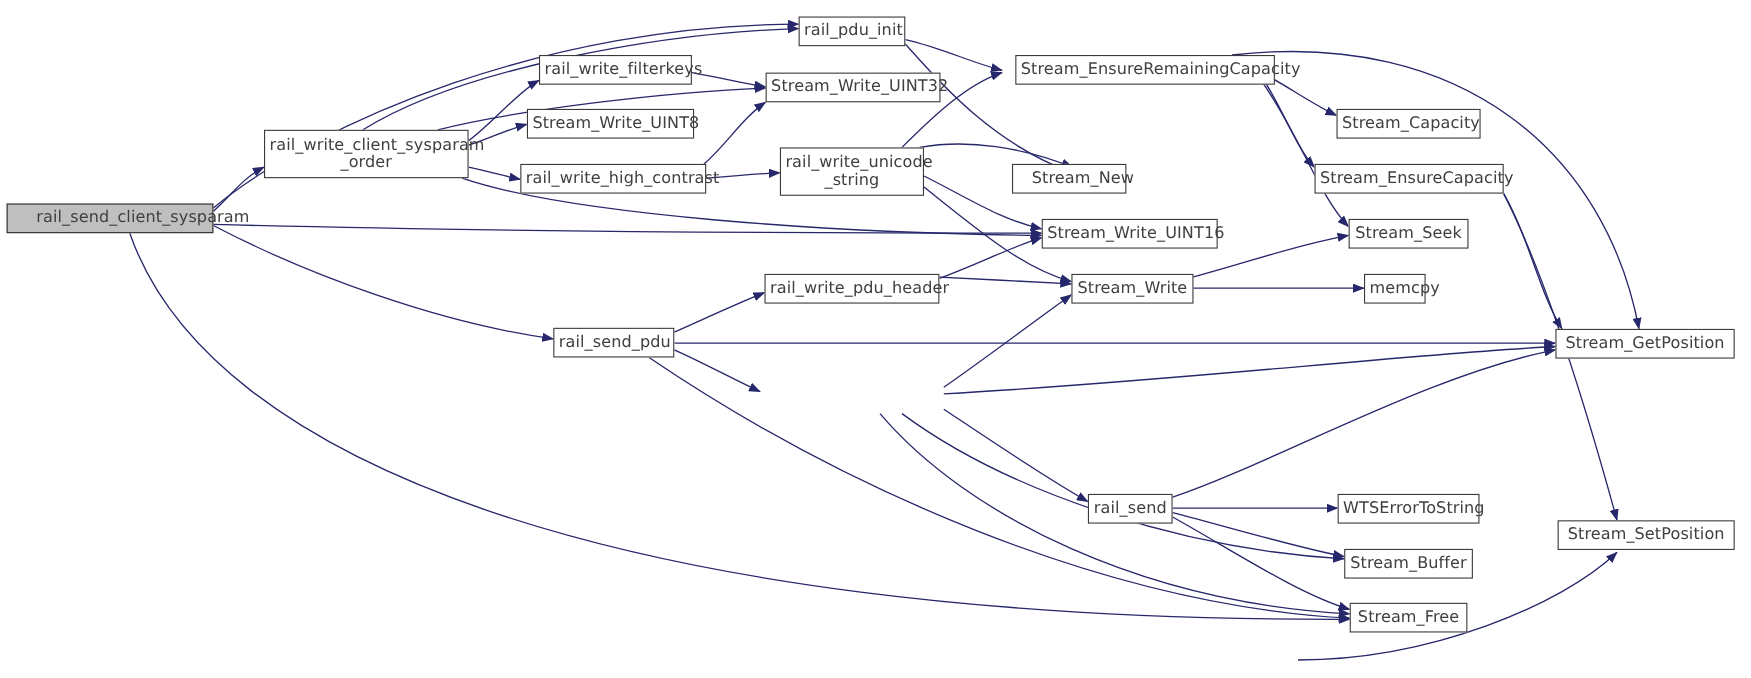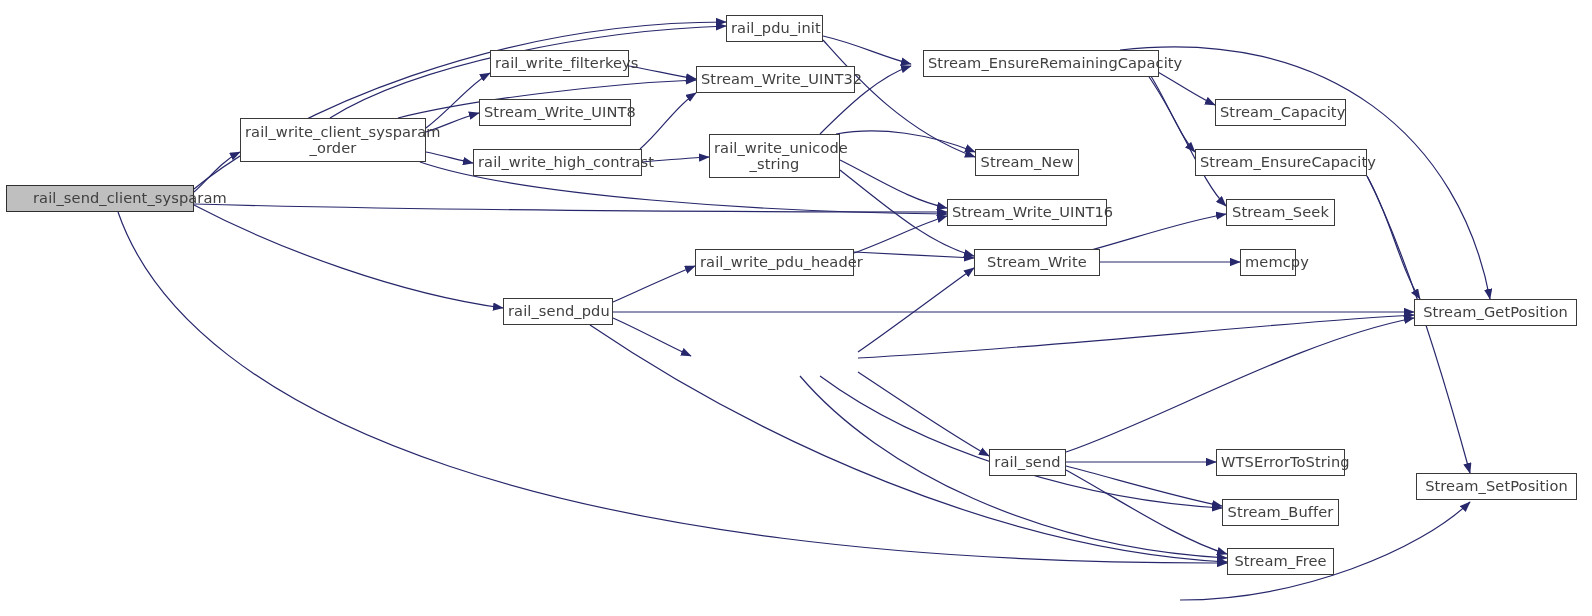--- a/index.html
+++ b/index.html
@@ -123,25 +123,25 @@
       <div class="node" style="left: 726px; top: 15px; width: 97px; height: 27px;"><span class="nlabel">rail_pdu_init</span></div>
       <div class="node" style="left: 490px; top: 50px; width: 139px; height: 27px;"><span class="nlabel">rail_write_filterkeys</span></div>
       <div class="node" style="left: 696px; top: 66px; width: 159px; height: 27px;"><span class="nlabel">Stream_Write_UINT32</span></div>
       <div class="node" style="left: 479px; top: 99px; width: 152px; height: 27px;"><span class="nlabel">Stream_Write_UINT8</span></div>
       <div class="node" style="left: 473px; top: 149px; width: 169px; height: 27px;"><span class="nlabel">rail_write_high_contrast</span></div>
       <div class="node" style="left: 709px; top: 134px; width: 131px; height: 44px;"><span class="nlabel">rail_write_unicode
 _string</span></div>
       <div class="node" style="left: 911px; top: 50px; width: 236px; height: 27px; margin-left: 12px;"><span class="nlabel">Stream_EnsureRemainingCapacity</span></div>
       <div class="node" style="left: 1215px; top: 99px; width: 131px; height: 27px;"><span class="nlabel">Stream_Capacity</span></div>
       <div class="node" style="left: 1195px; top: 149px; width: 172px; height: 27px;"><span class="nlabel">Stream_EnsureCapacity</span></div>
-      <div class="node" style="left: 975px; top: 149px; width: 104px; height: 27px;"><span class="nlabel">Stream_New</span></div>
+      <div class="node" style="left: 920px; top: 149px; width: 104px; height: 27px; padding-left: 13px;"><span class="nlabel">Stream_New</span></div>
       <div class="node" style="left: 947px; top: 199px; width: 160px; height: 27px;"><span class="nlabel">Stream_Write_UINT16</span></div>
       <div class="node" style="left: 1226px; top: 199px; width: 109px; height: 27px;"><span class="nlabel">Stream_Seek</span></div>
       <div class="node" style="left: 695px; top: 249px; width: 159px; height: 27px;"><span class="nlabel">rail_write_pdu_header</span></div>
-      <div class="node" style="left: 974px; top: 249px; width: 126px; height: 27px;"><span class="nlabel">Stream_Write</span></div>
+      <div class="node" style="left: 974px; top: 249px; width: 111px; height: 27px;"><span class="nlabel">Stream_Write</span></div>
       <div class="node" style="left: 1240px; top: 249px; width: 56px; height: 27px; text-align: right;"><span class="nlabel">memcpy</span></div>
       <div class="node" style="left: 1414px; top: 299px; width: 163px; height: 27px;"><span class="nlabel">Stream_GetPosition</span></div>
       <div class="node" style="left: 503px; top: 298px; width: 110px; height: 27px;"><span class="nlabel">rail_send_pdu</span></div>
       <div class="node" style="left: 989px; top: 449px; width: 77px; height: 27px;"><span class="nlabel">rail_send</span></div>
       <div class="node" style="left: 1216px; top: 449px; width: 129px; height: 27px;"><span class="nlabel">WTSErrorToString</span></div>
       <div class="node" style="left: 1416px; top: 473px; width: 161px; height: 27px;"><span class="nlabel">Stream_SetPosition</span></div>
       <div class="node" style="left: 1222px; top: 499px; width: 117px; height: 27px;"><span class="nlabel">Stream_Buffer</span></div>
       <div class="node" style="left: 1227px; top: 548px; width: 107px; height: 27px;"><span class="nlabel">Stream_Free</span></div>
     </div>
 

